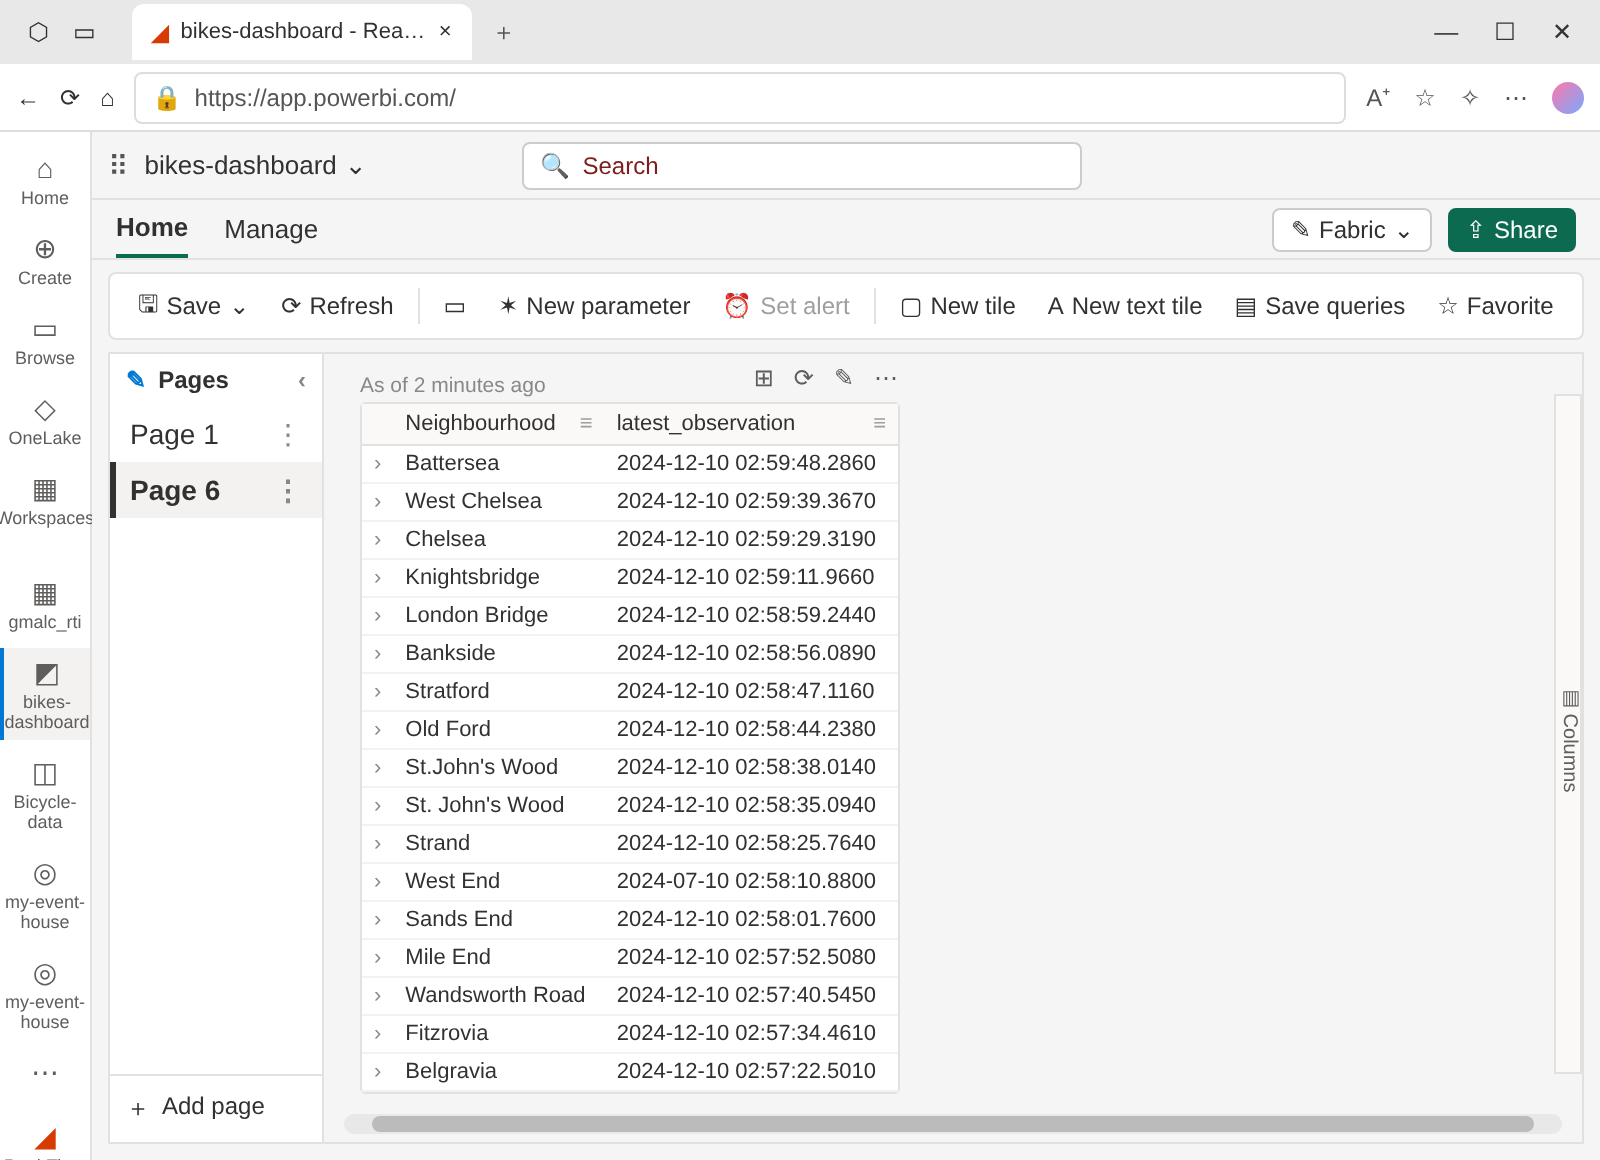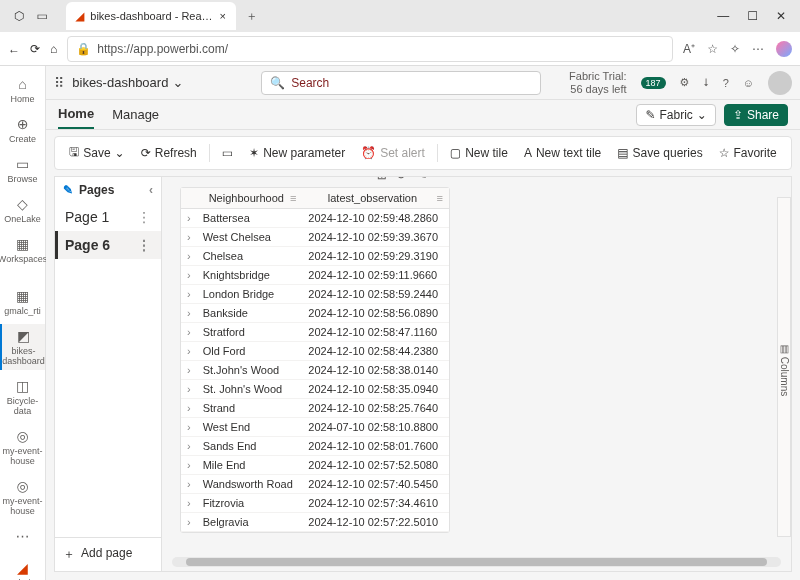--- a/index.html
+++ b/index.html
@@ -47,21 +47,21 @@
 .pagespanel .hdr .chev { margin-left: auto; color: #888; }
 .pagespanel .pitem { padding: 6px 10px; font-size: 14px; display: flex; align-items: center; cursor: pointer; }
 .pagespanel .pitem .dots { margin-left: auto; color: #888; }
 .pagespanel .pitem.sel { background: #f3f2f1; border-left: 3px solid #323130; font-weight: 600; padding-left: 7px; }
 .pagespanel .addpage { margin-top: auto; padding: 8px; border-top: 1px solid #e1e1e1; font-size: 12px; display: flex; gap: 6px; cursor: pointer; }
 .canvas { flex: 1; background: #f5f5f5; border: 1px solid #e1e1e1; border-left: none; position: relative; overflow: hidden; padding: 10px 10px 18px 18px; }
 .canvas .ago { font-size: 10.5px; color: #888; margin-bottom: 2px; }
 .tile { width: 270px; background: #fff; border: 1px solid #e1e1e1; border-radius: 3px; position: relative; }
 .tile .ticons { position: absolute; top: -20px; right: 0; display: flex; gap: 10px; color: #605e5c; font-size: 12px; }
 .tile table { width: 100%; border-collapse: collapse; font-size: 11px; }
-.tile th { text-align: center; padding: 4px 6px; border-bottom: 1px solid #e1e1e1; font-weight: 400; color: #323130; background: #faf9f8; margin-left: 16px; }
+.tile th { text-align: left; padding: 4px 6px; border-bottom: 1px solid #e1e1e1; font-weight: 400; color: #323130; background: #faf9f8; margin-left: 16px; }
 .tile th .hmenu { float: right; color: #a19f9d; }
 .tile td { padding: 3px 6px; border-bottom: 1px solid #f3f2f1; }
 .tile td.exp { width: 14px; color: #888; }
 .sidecol { position: absolute; right: 0; top: 20px; width: 14px; height: 340px; background: #faf9f8; border: 1px solid #e1e1e1; writing-mode: vertical-rl; font-size: 10px; text-align: center; padding-top: 6px; color: #605e5c; }
 .hscroll { position: absolute; bottom: 4px; left: 10px; right: 10px; height: 10px; background: #e8e8e8; border-radius: 5px; }
 .hscroll .thumb { position: absolute; left: 14px; right: 14px; top: 1px; bottom: 1px; background: #bbb; border-radius: 4px; }
 </style>
 </head>
 <body>
 
@@ -157,32 +157,20 @@
     <div class="topbar">
       <span class="waffle">⠿</span>
       <div class="crumb">
         <span>bikes-dashboard</span>
         <span>⌄</span>
       </div>
       <div class="search">
         <span>🔍</span>
         <span style="color:#7f1d1d">Search</span>
       </div>
-      <div class="right">
-        <div style="text-align:right;line-height:1.1">
-          <div>Fabric Trial:</div>
-          <div>56 days left</div>
-        </div>
-        <span class="badge">187</span>
-        <span>⚙</span>
-        <span>⭣</span>
-        <span>?</span>
-        <span>☺</span>
-        <span class="avatar"></span>
-      </div>
     </div>
 
     <div class="tabs">
       <span class="tab active">Home</span>
       <span class="tab">Manage</span>
       <div class="right">
         <div class="btn">
             <span>✎</span>
             <span>Fabric</span>
             <span>⌄</span>
@@ -251,20 +239,21 @@
             <span>Page 6</span>
             <span class="dots">⋮</span>
           </div>
         <div class="addpage">
             <span>＋</span>
             <span>Add page</span>
           </div>
       </div>
 
       <div class="canvas">
+        <div class="ago">As of 2 minutes ago</div>
         <div class="tile">
           <div class="ticons">
             <span>⊞</span>
             <span>⟳</span>
             <span>✎</span>
             <span>⋯</span>
           </div>
           <table>
             <thead>
                 <tr>

